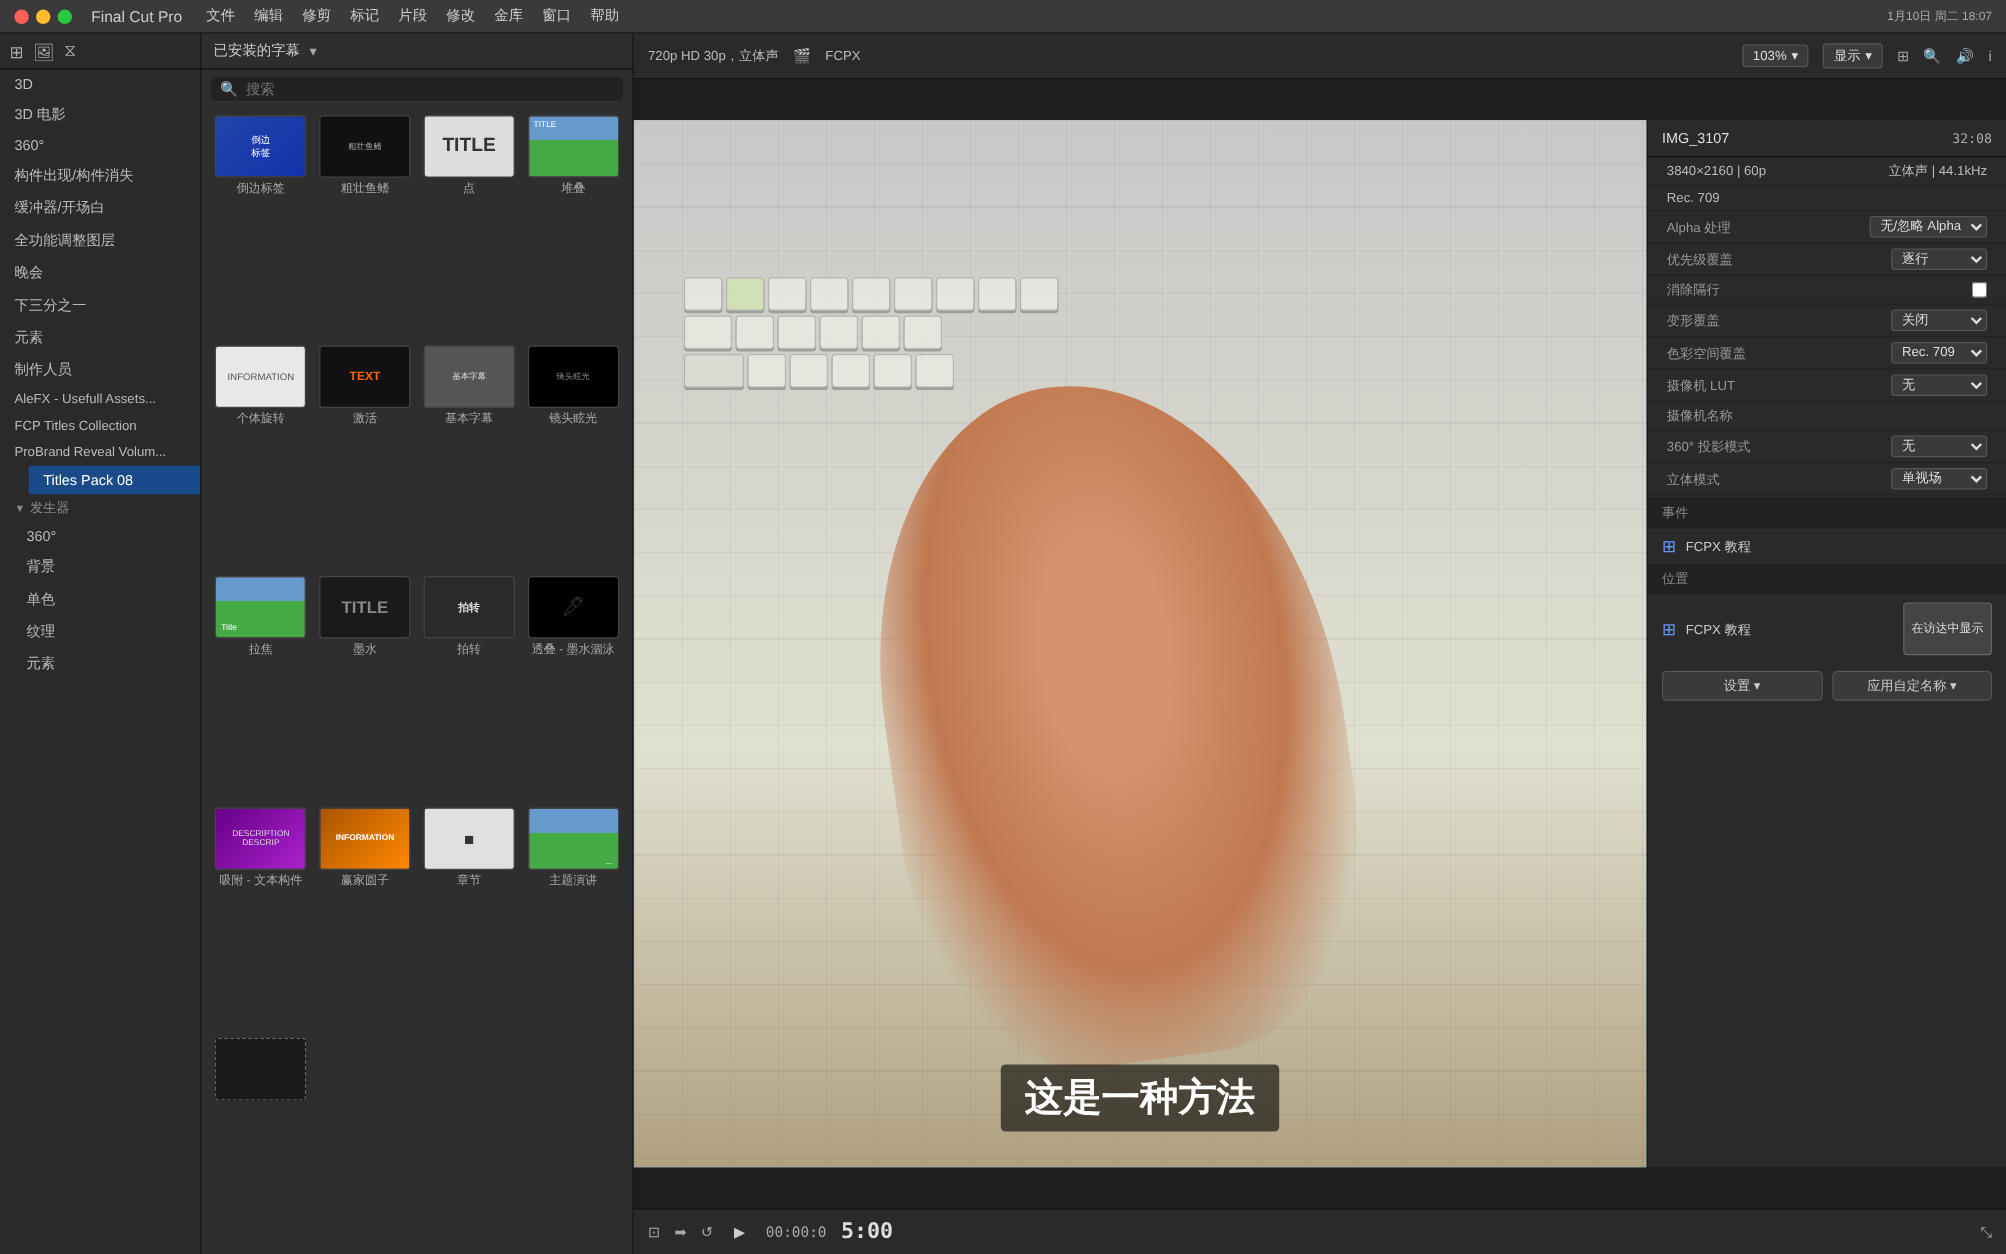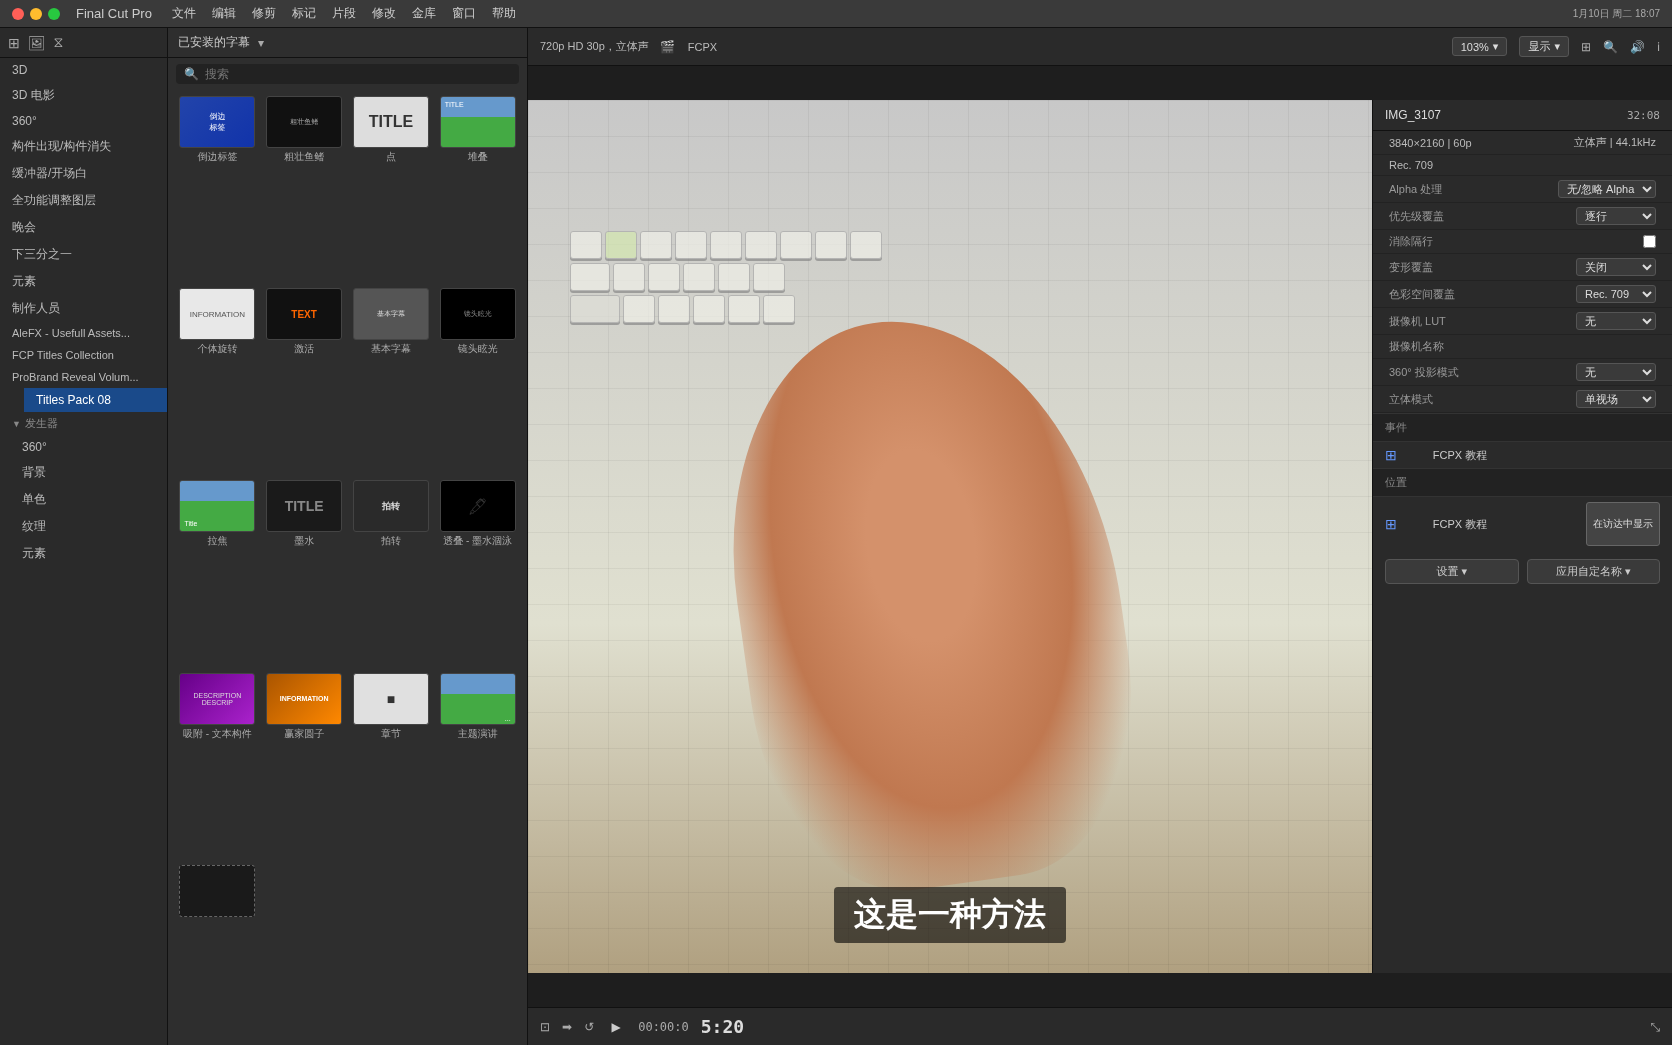--- a/index.html
+++ b/index.html
@@ -268,21 +268,21 @@
       border-top: 1px solid #333;
       border-bottom: 1px solid #333;
     }
     .inspector-event-row {
       display: flex;
       align-items: center;
       padding: 5px 12px;
       gap: 8px;
     }
     .event-icon { color: #6699ff; font-size: 14px; }
-    .event-label { color: #ccc; font-size: 11px; margin-left: 28px; }
+    .event-label { color: #ccc; font-size: 11px; }
     .event-action {
       margin-left: auto;
       background: #444;
       border: 1px solid #666;
       border-radius: 3px;
       color: #ddd;
       font-size: 10px;
       padding: 14px 6px;
       cursor: pointer;
     }
@@ -695,19 +695,19 @@
         </div>
       </div>
     </div>
 
     <div class="preview-controls">
       <span style="color:#aaa;cursor:pointer;">⊡</span>
       <span style="color:#aaa;cursor:pointer;">➡</span>
       <span style="color:#aaa;cursor:pointer;">↺</span>
       <div class="play-btn">▶</div>
       <span class="timecode">00:00:0</span>
-      <span class="timecode" style="font-size:18px;font-weight:bold;color:#ddd;">5:20</span>
+      <span class="timecode" style="font-size:18px;font-weight:bold;color:#ddd;">5:00</span>
       <span style="margin-left:auto;"></span>
       <span style="color:#aaa;cursor:pointer;">⤡</span>
     </div>
 
   </div>
 </div>
 
 </body></html>

